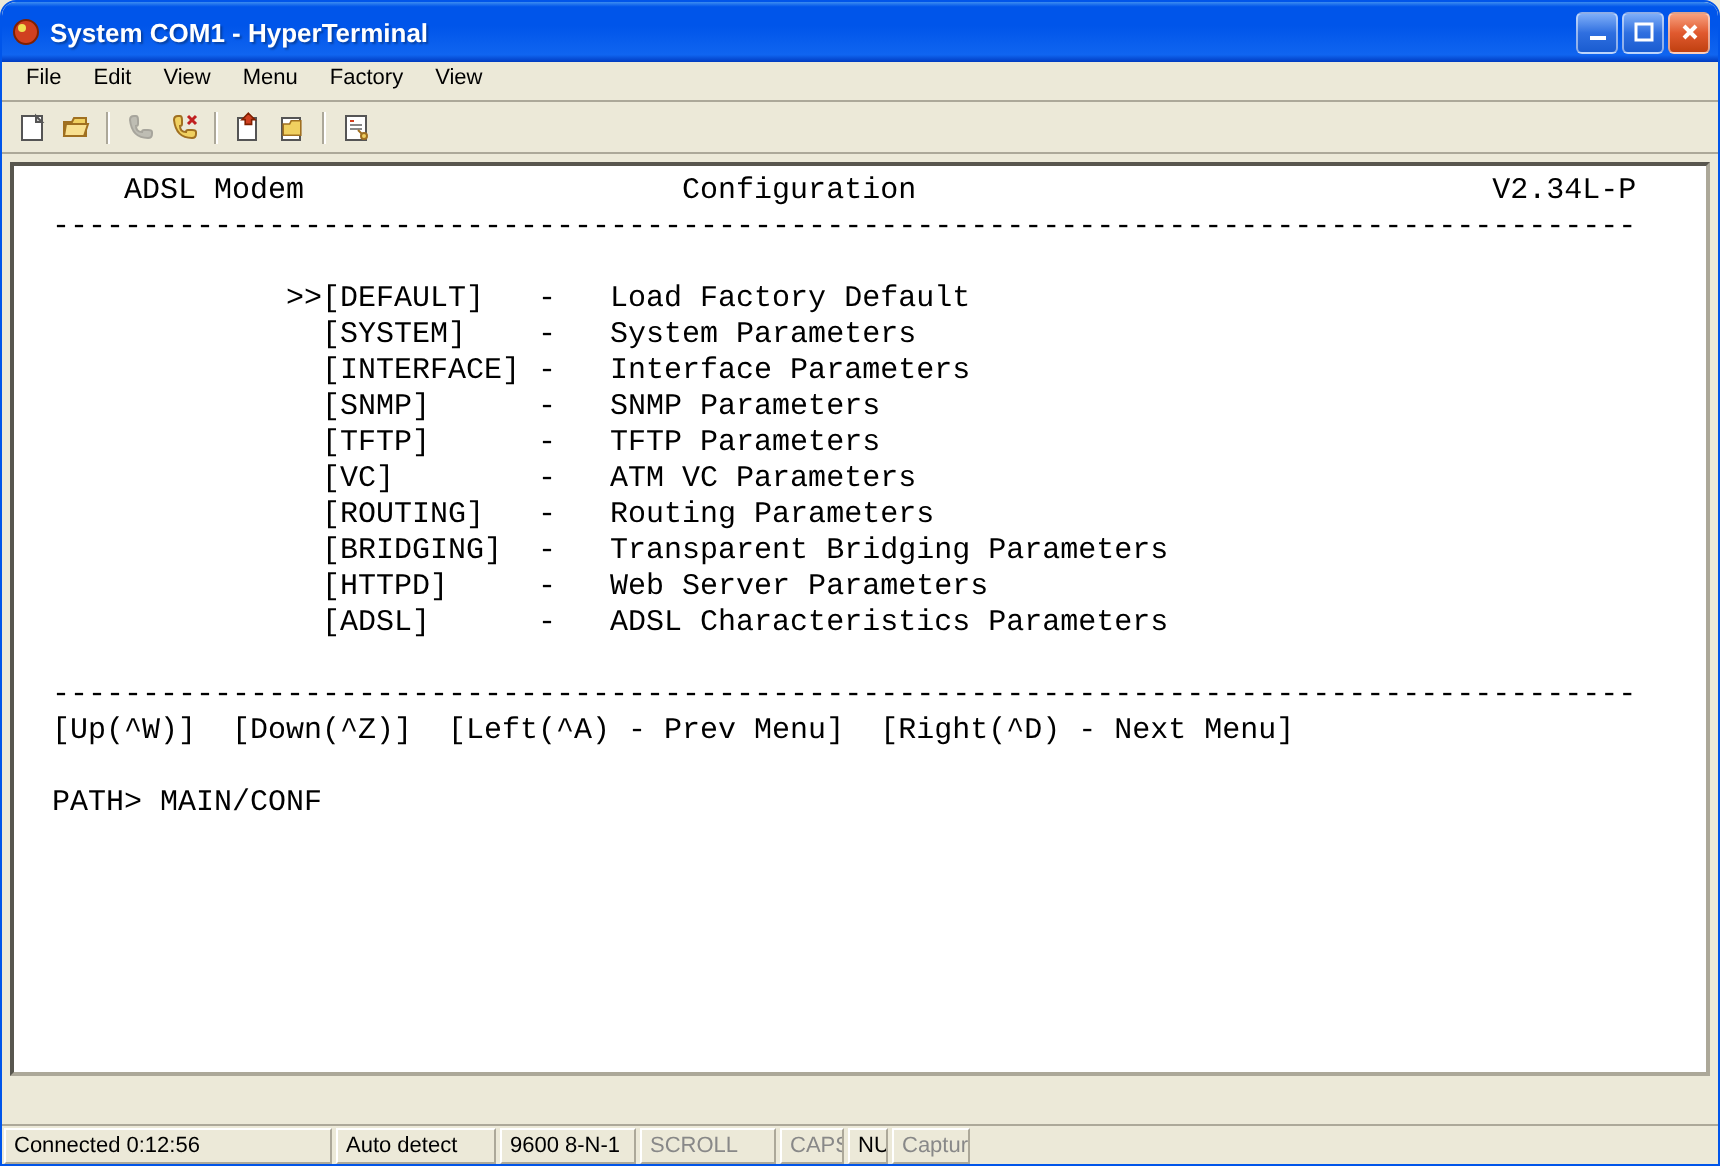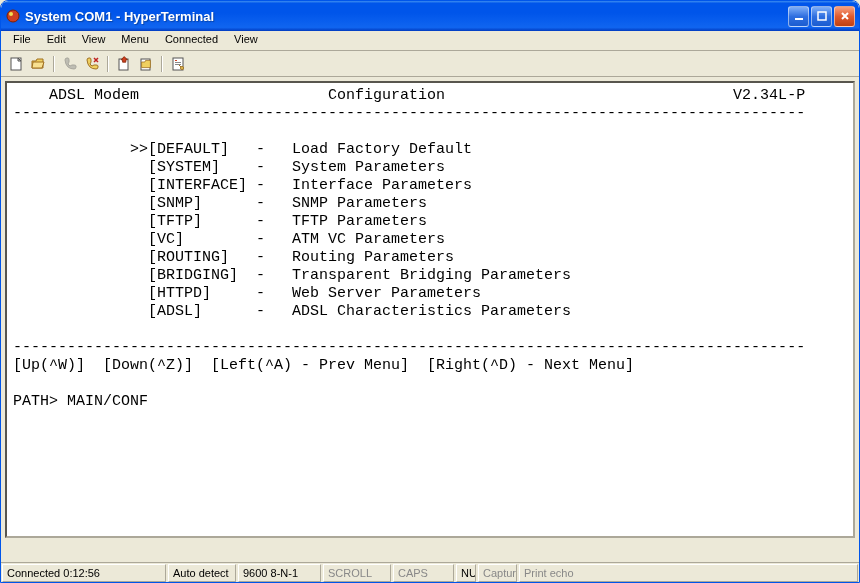--- a/index.html
+++ b/index.html
@@ -129,21 +129,21 @@
     overflow: hidden;
   }
   .terminal {
     width: 100%;
     height: 100%;
     background: white;
     border: 2px inset #aca899;
     font-family: "Courier New", monospace;
     font-size: 15px;
     line-height: 18px;
-    padding: 4px 6px;
+    padding: 4px 19px;
     white-space: pre;
     overflow: auto;
     color: black;
   }
   .statusbar {
     height: 20px;
     background: #ece9d8;
     display: flex;
     border-top: 1px solid #aca899;
     margin-top: 20px;
@@ -192,21 +192,21 @@
           </svg>
       </div>
     </div>
   </div>
 
   <div class="menubar">
     <div class="menu-item">File</div>
     <div class="menu-item">Edit</div>
     <div class="menu-item">View</div>
     <div class="menu-item">Menu</div>
-    <div class="menu-item">Connected</div>
+    <div class="menu-item">Factory</div>
     <div class="menu-item">View</div>
   </div>
 
   <div class="toolbar">
     <div class="tb-group">
       <div class="tbicon" title="New">
         <svg width="16" height="16">
             <rect x="3" y="2" width="10" height="12" fill="white" stroke="#555"></rect>
             <path d="M10 2 L13 5 L10 5 Z" fill="#ccc" stroke="#555"></path>
           </svg>
@@ -278,22 +278,21 @@
                [ADSL]      -   ADSL Characteristics Parameters
 
 ----------------------------------------------------------------------------------------
 [Up(^W)]  [Down(^Z)]  [Left(^A) - Prev Menu]  [Right(^D) - Next Menu]
 
 PATH&gt; MAIN/CONF</div>
   </div>
 
   <div class="statusbar">
     <div class="status-pane" style="width:164px">Connected 0:12:56</div>
-    <div class="status-pane" style="width:68px">Auto detect</div>
-    <div class="status-pane" style="width:83px">9600 8-N-1</div>
+    <div class="status-pane" style="width:80px">Auto detect</div>
+    <div class="status-pane" style="width:68px">9600 8-N-1</div>
     <div class="status-pane gray" style="width:68px">SCROLL</div>
-    <div class="status-pane gray" style="width:61px">CAPS</div>
+    <div class="status-pane gray" style="width:32px">CAPS</div>
     <div class="status-pane" style="width:20px">NUM</div>
     <div class="status-pane gray" style="width:39px">Capture</div>
-    <div class="status-pane gray" style="flex:1">Print echo</div>
   </div>
 
 </div>
 
 </body></html>

